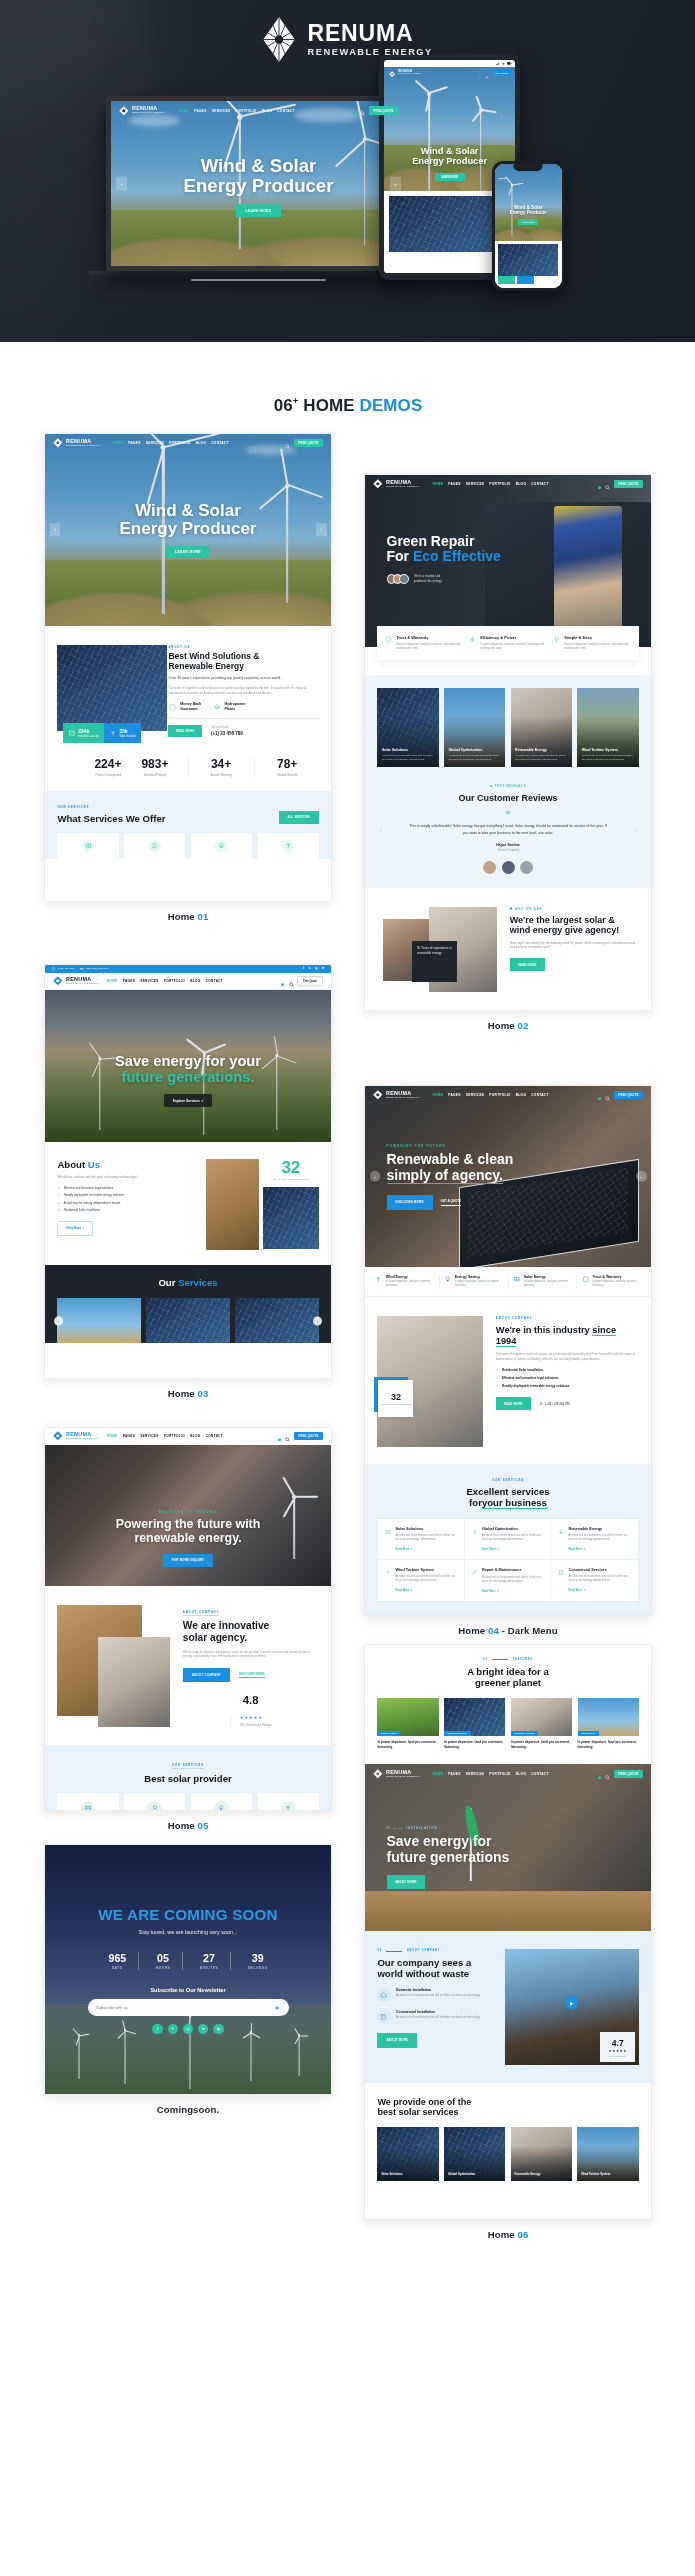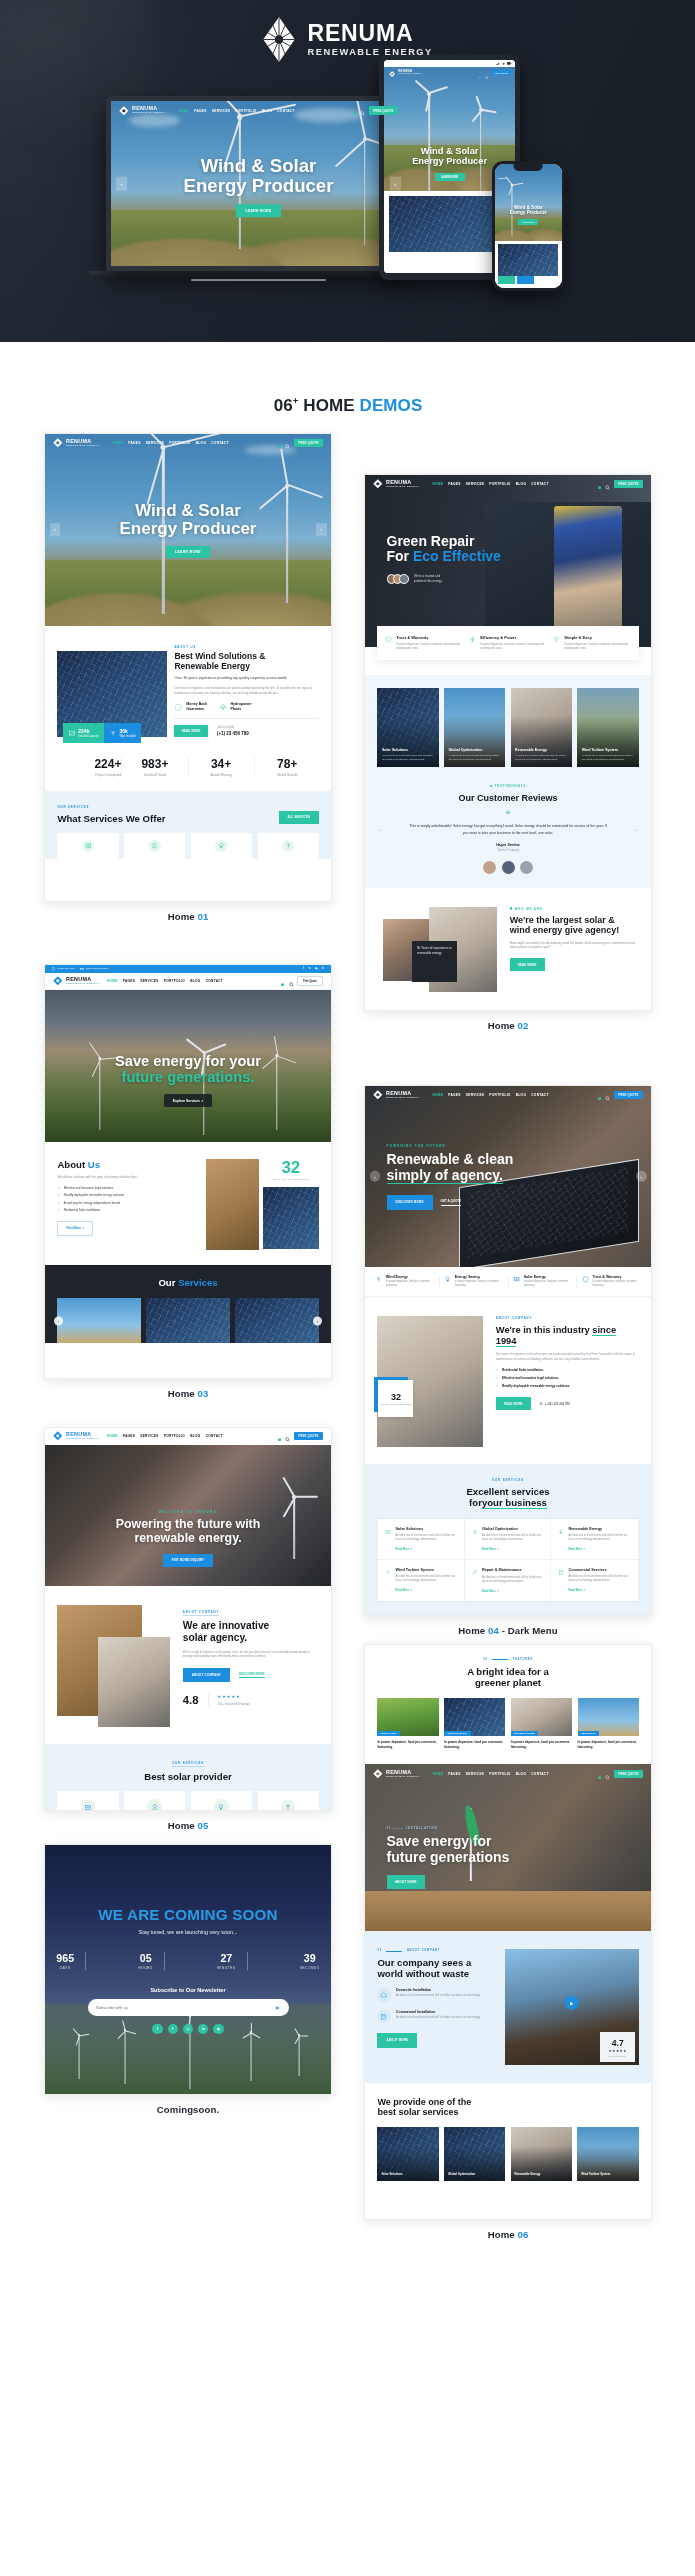--- a/index.html
+++ b/index.html
@@ -448,21 +448,21 @@
         <div class="hero-caption" style="top:50%;">
           <div class="hero-h1" style="font-size:17px;">
             <span>Wind &amp; Solar</span><br><span>Energy Producer</span>
           </div>
           <div class="hero-cta" style="font-size:3.4px;padding:4px 9px;margin-top:8px;">LEARN MORE</div>
         </div>
         <div class="navarrow" style="left:4.5px;width:10.7px;height:13.5px;font-size:5.6px;">‹</div>
         <div class="navarrow" style="right:4.5px;width:10.7px;height:13.5px;font-size:5.6px;">›</div>
       </div>
 
-      <div class="sec" style="padding:19px 12.4px 5.6px;display:flex;gap:7px;align-items:flex-end;">
+      <div class="sec" style="padding:19px 12.4px 5.6px;display:flex;gap:1px;">
         <div style="width:110px;position:relative;">
           <div class="ph im-solar" style="height:86px;"></div>
           <div style="position:absolute;left:5.6px;bottom:-6.8px;display:flex;">
             <div style="background:#2bc4a4;padding:5.1px 5.6px;display:flex;align-items:center;gap:3.4px;">
               <svg width="6.2" height="6.2" viewBox="0 0 14 14">
                   <rect x="1.5" y="2.5" width="11" height="9" fill="none" stroke="#fff" stroke-width="1.2"></rect>
                   <path d="M4 7l2 2 4-4" fill="none" stroke="#fff" stroke-width="1.2"></path>
                 </svg>
               <div>
                 <div style="color:#fff;font-size:5.1px;font-weight:bold;">224k</div>
@@ -1161,21 +1161,21 @@
         <div style="flex:1;">
           <div class="eyebrow" style="border-bottom:0.6px solid #bcd9f0;display:inline-block;padding-bottom:1.1px;">ABOUT COMPANY</div>
           <div class="h2" style="font-size:10.2px;margin-top:4.5px;">
             <span>We are innovative</span><br><span>solar agency.</span>
           </div>
           <div class="p" style="font-size:3px;margin-top:5.6px;">We're ready to balance costly power costs on the grounds that our sun oriented boards produce energy substantially more effectively than conventional utilities.</div>
           <div style="display:flex;align-items:center;gap:9px;margin-top:9px;">
             <div class="btn-b" style="font-size:3px;padding:5.1px 9px;">ABOUT COMPANY</div>
             <div style="color:#2bc4a4;font-size:3px;font-weight:bold;border-bottom:0.6px solid #2bc4a4;padding-bottom:1.1px;">DISCOVER MORE</div>
           </div>
-          <div style="display:flex;align-items:center;gap:9px;margin-top:12.4px;">
+          <div style="display:flex;align-items:center;gap:9px;margin-top:12.4px;flex-direction:column;">
             <div style="font-size:11.3px;font-weight:bold;color:#12161c;">4.8</div>
             <div style="border-left:0.6px solid #e7ecf1;padding-left:9px;">
               <div style="letter-spacing:1.1px;font-size:4px;" class="star">★★★★★</div>
               <div class="p" style="font-size:2.9px;margin-top:2.3px;">131+ Successful Ratings</div>
             </div>
           </div>
         </div>
       </div>
 
       <div style="background:#eaf3fa;padding:12.4px 12.4px 0;text-align:center;">
@@ -1430,21 +1430,21 @@
           <div class="hub" style="width:2.3px;height:2.3px;background:#e6ecf2"></div>
           <div class="blade" style="height:8.5px;width:0.8px;background:#dde5ec;transform:rotate(30deg)"></div>
           <div class="blade" style="height:8.5px;width:0.8px;background:#dde5ec;transform:rotate(150deg)"></div>
           <div class="blade" style="height:8.5px;width:0.8px;background:#dde5ec;transform:rotate(270deg)"></div>
         </div>
 
       <div style="position:relative;text-align:center;padding-top:61px;">
         <div style="color:#2b9ae6;font-size:15.2px;font-weight:bold;letter-spacing:0.2px;">WE ARE COMING SOON</div>
         <div style="color:#e7edf4;font-size:5.4px;margin-top:6.2px;">Stay tuned, we are launching very soon...</div>
 
-        <div style="display:flex;justify-content:space-between;align-items:center;gap:6px;margin-top:17px;">
+        <div style="display:flex;justify-content:center;align-items:center;gap:6px;margin-top:17px;">
           <div style="padding:0 11.3px;border-right:0.6px solid rgba(255,255,255,.3);">
             <div style="color:#fff;font-size:10.7px;font-weight:bold;">965</div>
             <div style="color:#dbe3ec;font-size:3px;letter-spacing:0.7px;margin-top:2.3px;">DAYS</div>
           </div>
           <div style="padding:0 11.3px;border-right:0.6px solid rgba(255,255,255,.3);">
             <div style="color:#fff;font-size:10.7px;font-weight:bold;">05</div>
             <div style="color:#dbe3ec;font-size:3px;letter-spacing:0.7px;margin-top:2.3px;">HOURS</div>
           </div>
           <div style="padding:0 11.3px;border-right:0.6px solid rgba(255,255,255,.3);">
             <div style="color:#fff;font-size:10.7px;font-weight:bold;">27</div>

